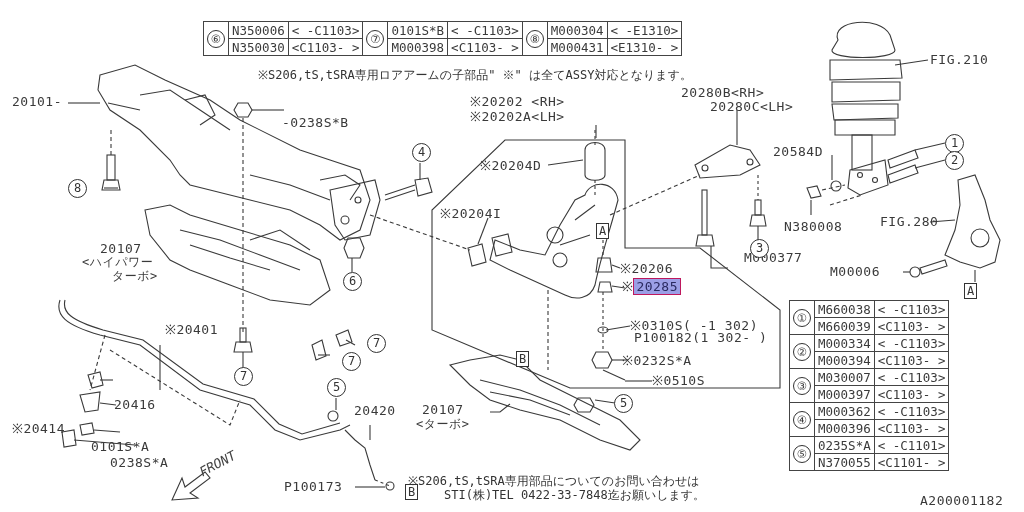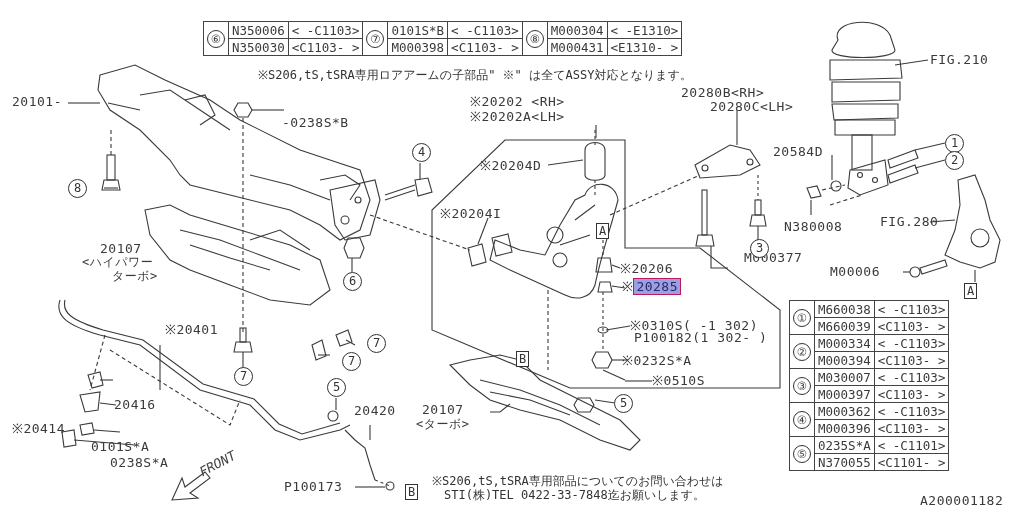--- a/index.html
+++ b/index.html
@@ -309,14 +309,14 @@
 <div class="circ" style="left:614px; top:394px;">5</div>
 <div class="circ" style="left:750px; top:239px;">3</div>
 <div class="circ" style="left:945px; top:134px;">1</div>
 <div class="circ" style="left:945px; top:151px;">2</div>
 
 <div class="boxl" style="left:596px; top:223px;">A</div>
 <div class="boxl" style="left:964px; top:283px;">A</div>
 <div class="boxl" style="left:516px; top:351px;">B</div>
 <div class="boxl" style="left:405px; top:484px;">B</div>
 
-<div class="note" style="left:432px; top:475px;">※S206,tS,tSRA専用部品についてのお問い合わせは</div>
+<div class="note" style="left:408px; top:475px;">※S206,tS,tSRA専用部品についてのお問い合わせは</div>
 <div class="note" style="left:444px; top:489px;">STI(株)TEL 0422-33-7848迄お願いします。</div>
 
 </body></html>

